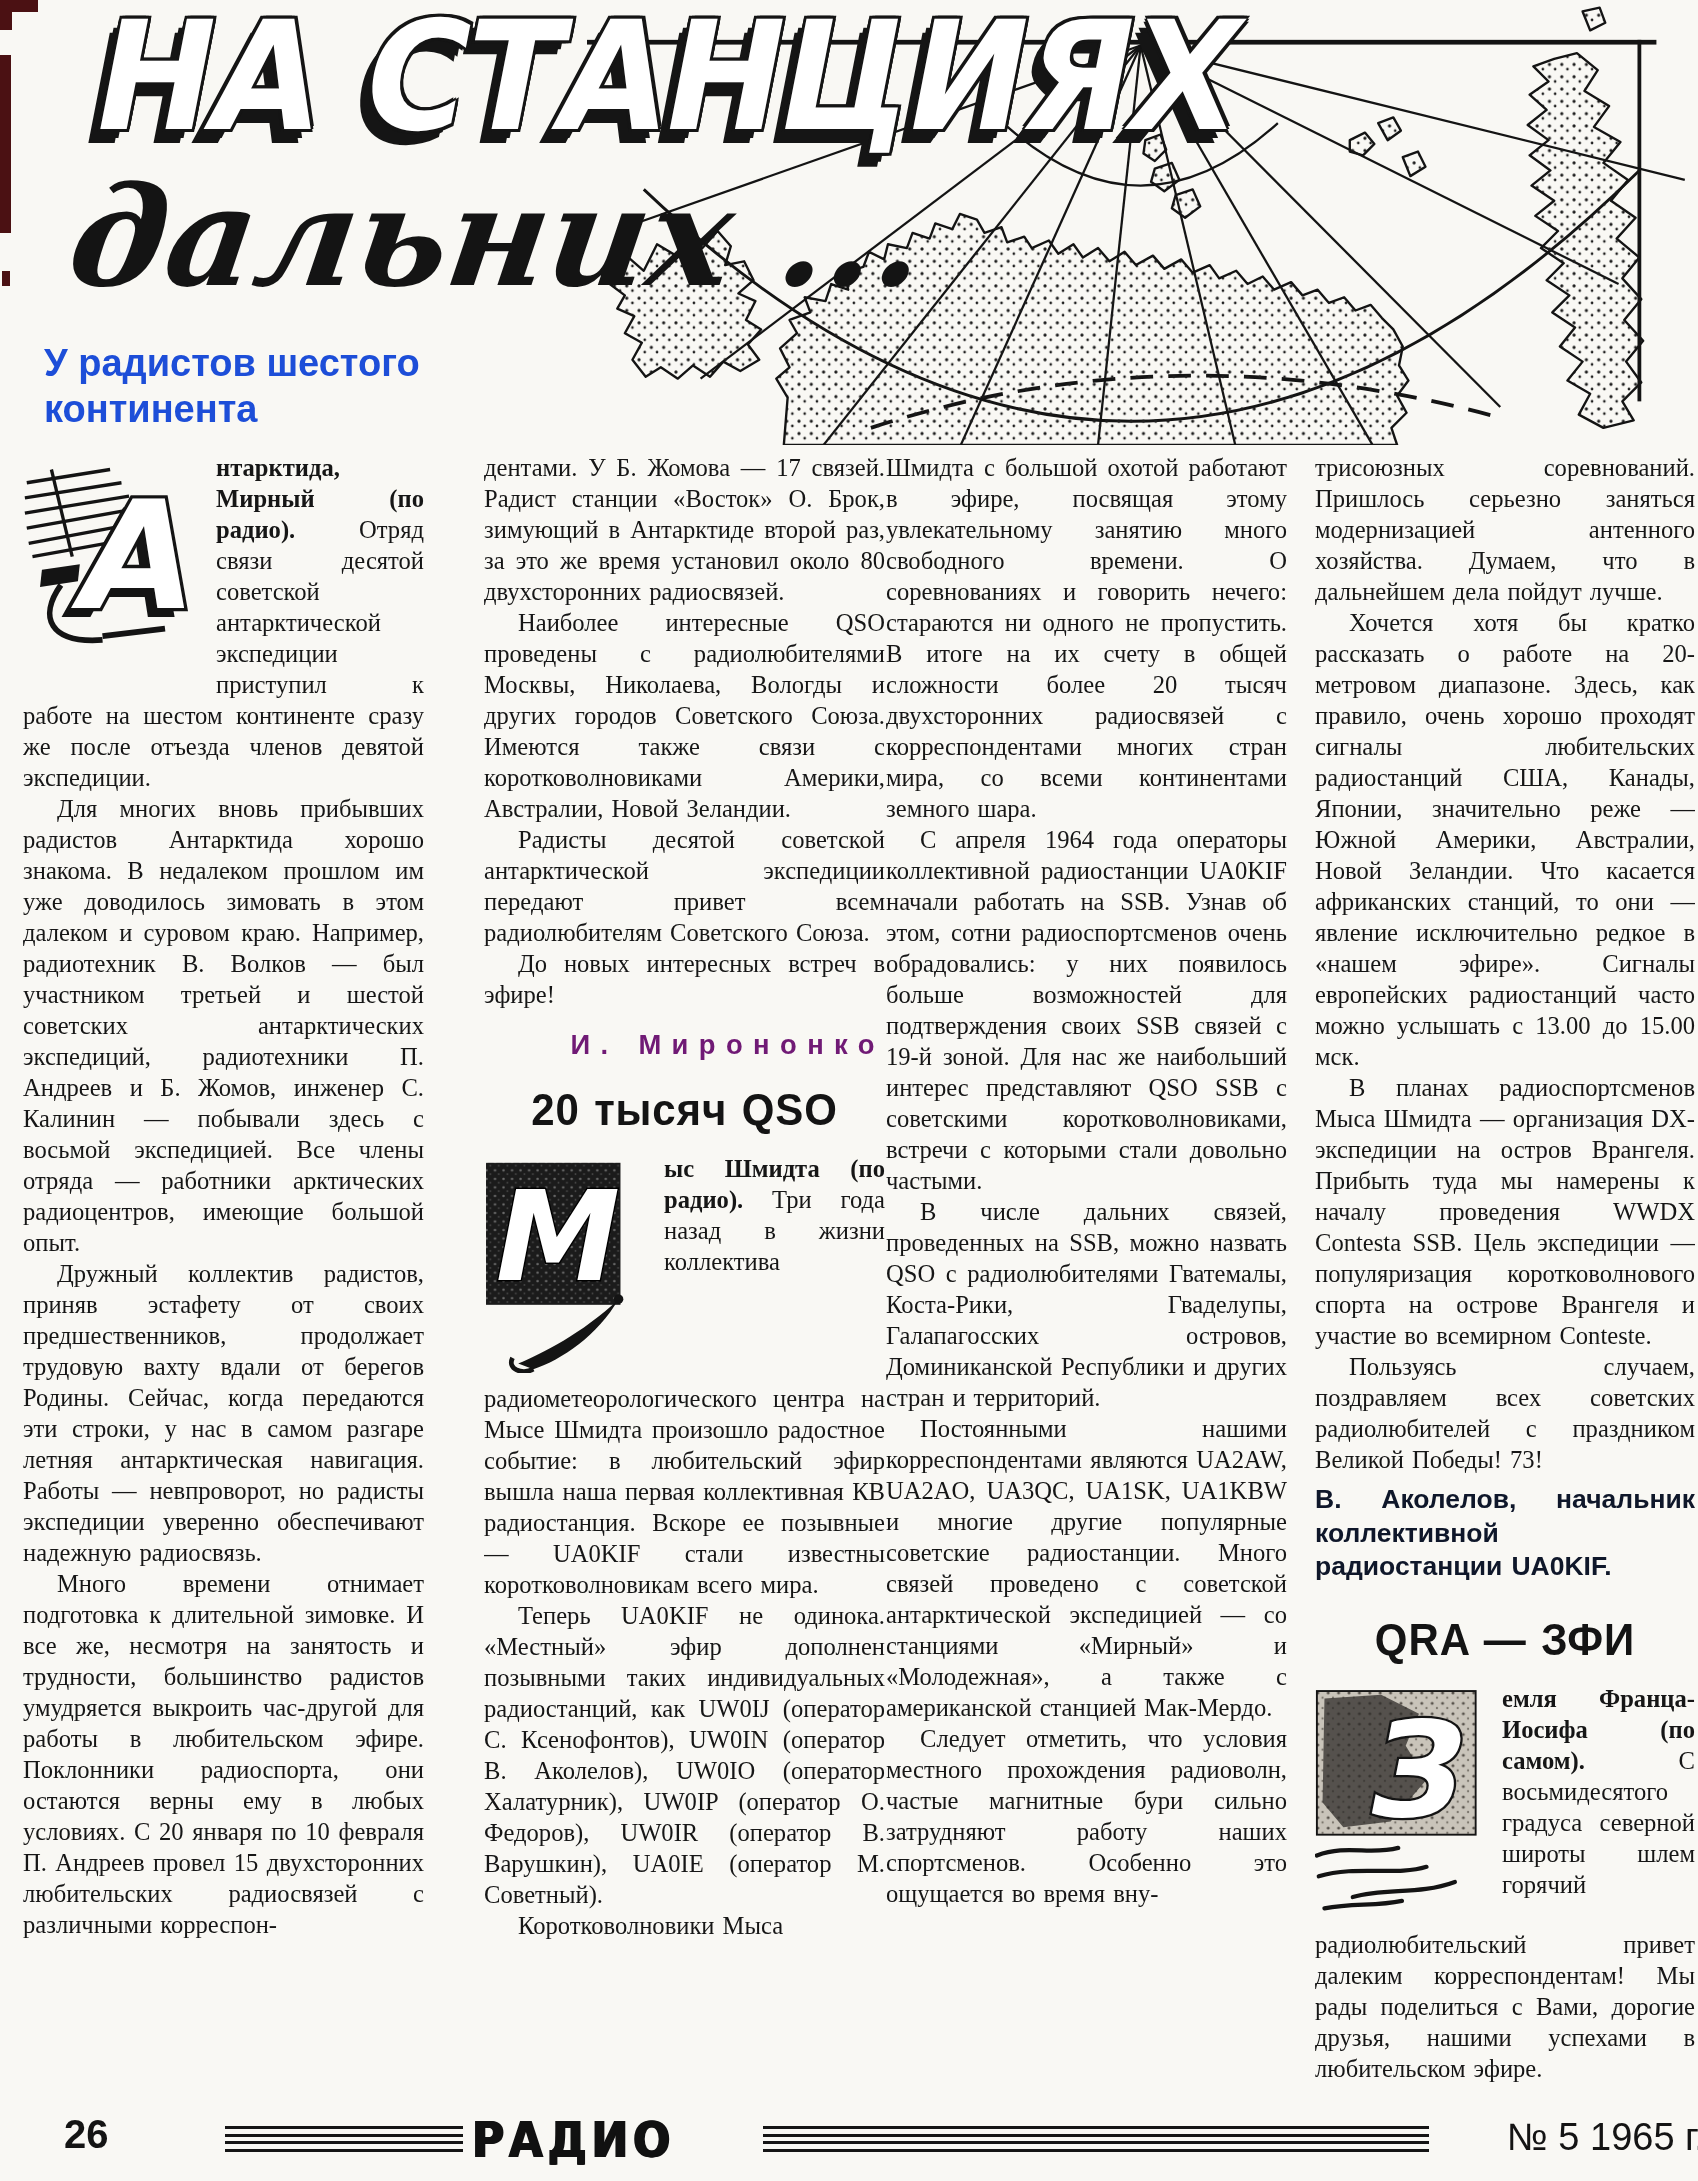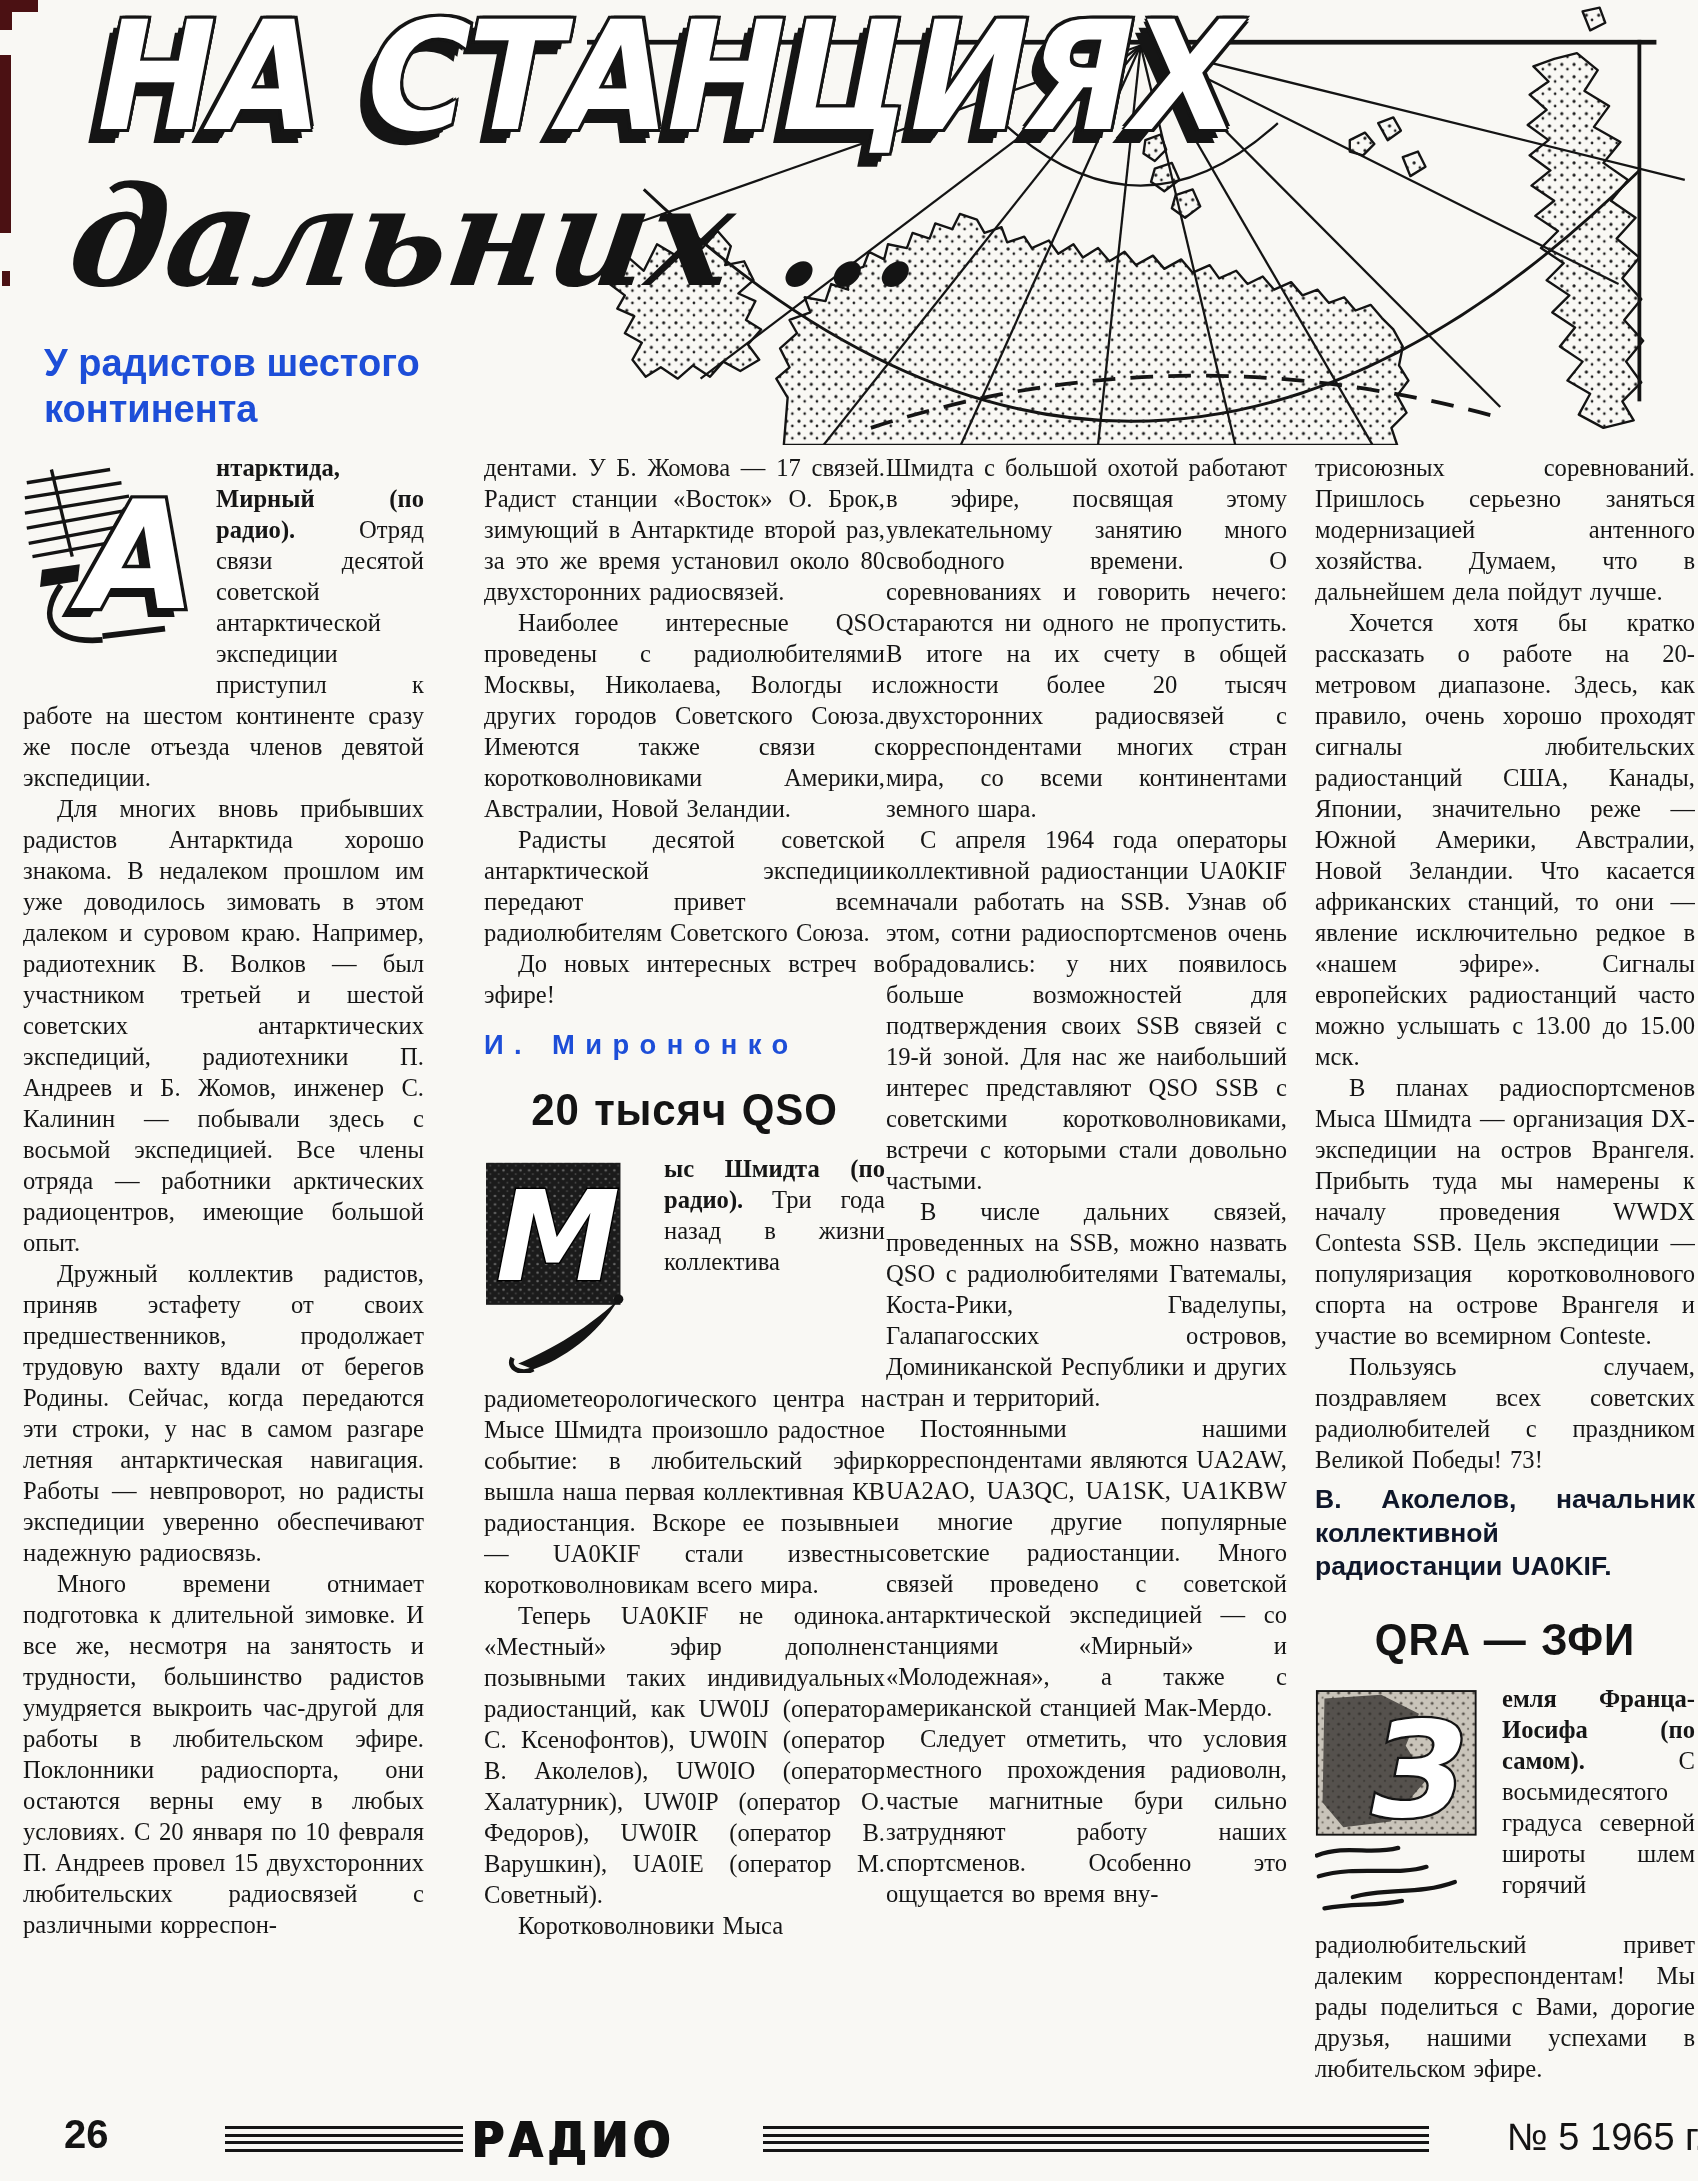--- a/index.html
+++ b/index.html
@@ -30,21 +30,21 @@
        font-size:24.6px;line-height:31px;text-align:justify;word-spacing:1.9px;}
   .col1{left:23px;} .col2{left:484px;} .col3{left:886px;} .col4{left:1315px;width:380px;}
   .col p{margin:0;text-indent:34px;}
   .col p.cont,.col p.lead{text-indent:0;}
   .dropart{float:left;margin:5.7px 15px 3.8px 0;}
   b.leadb{font-weight:bold;}
 
   .h2{font-family:"Liberation Sans",sans-serif;font-weight:bold;font-size:42px;letter-spacing:0.9px;
       text-align:center;margin:34px 0 28px;text-indent:0;color:#141414;transform:scaleY(1.05);}
   .sig{font-family:"Liberation Sans",sans-serif;font-weight:bold;font-size:27.4px;letter-spacing:10.4px;
-       text-align:left;margin:19px 0 9.5px;white-space:nowrap;color:#1d4ed8;}
+       text-align:right;margin:19px 0 9.5px;white-space:nowrap;color:#701a75;}
   .sigblock{font-family:Liberation Sans, sans-serif;font-weight:bold;font-size:26.5px;line-height:1.28;
        text-align:justify;margin-top:7.6px;color:#0f172a;}
 
   
   .pagenum{position:absolute;left:64px;top:2112px;font-family:"Liberation Sans",sans-serif;
            font-weight:bold;font-size:40px;color:#141414;}
   .rulebar{position:absolute;top:2126px;height:29px;
            background:repeating-linear-gradient(180deg,#151515 0 3.3px,rgba(0,0,0,0) 3.3px 7.6px);}
   .bar1{left:225px;width:238px;}
   .bar2{left:763px;width:666px;}

